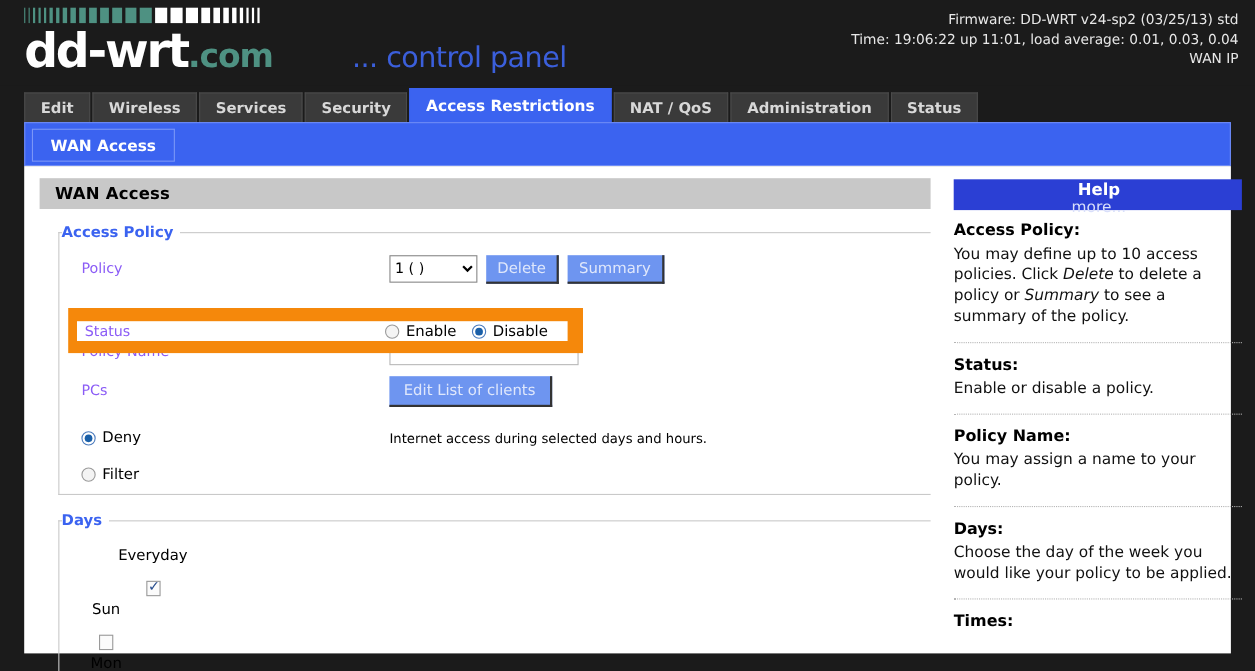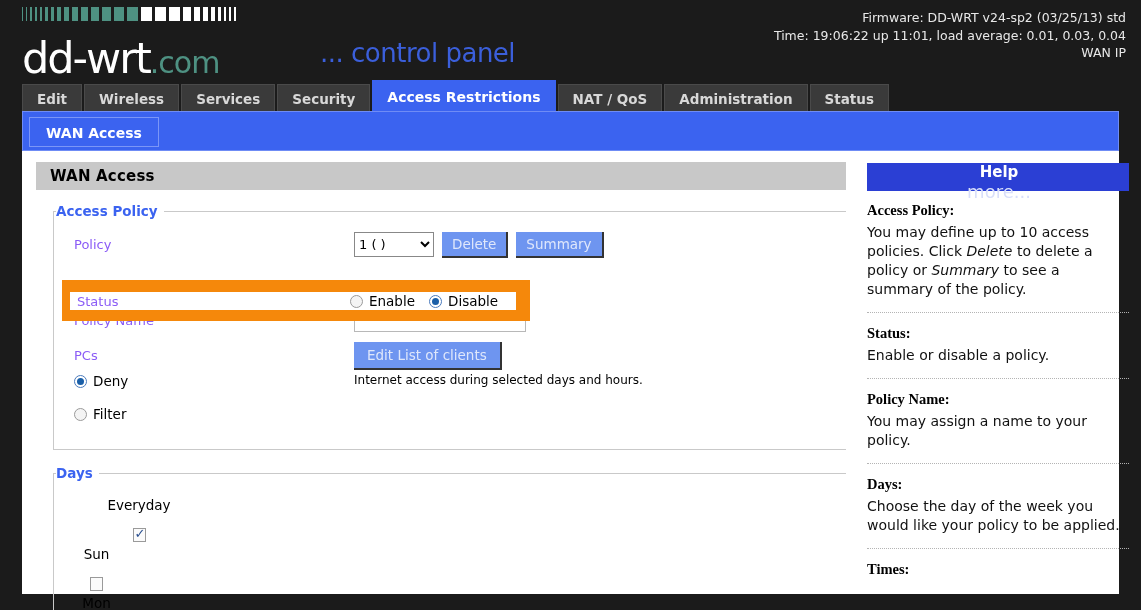--- a/index.html
+++ b/index.html
@@ -16,22 +16,22 @@
   
   .header { position: relative; height: 78px; background: #1b1b1b; }
 
   .logo-wrap { position: absolute; left: 22px; top: 7px; }
   .logo-bars { display: flex; align-items: flex-end; height: 14px; gap: 0; }
   .logo-bars i { display: block; height: 14px; margin-right: 3px; }
 
   .logo-text {
     font-family: "DejaVu Sans", "Liberation Sans", sans-serif;
     font-size: 43px; line-height: 44px;
-    font-weight: 400; letter-spacing: -2px;
-    color: #ffffff; margin-top: 15px; white-space: nowrap;
+    font-weight: 700; letter-spacing: -2px;
+    color: #ffffff; margin-top: 4px; white-space: nowrap;
   }
   .logo-text .dotcom { color: #4e9182; font-size: 30px; letter-spacing: -1px; }
 
   .cp-text {
     position: absolute; left: 320px; top: 38px;
     font-size: 26px; color: #3b5fdb; letter-spacing: -0.5px;
     white-space: nowrap;
   }
 
   .fw-info {
@@ -152,21 +152,21 @@
     background: #f5880b; z-index: 5;
   }
   .hl-strip {
     position: absolute; left: 8px; top: 12px;
     width: 446px; height: 18px;
     background: #ffffff;
     display: flex; align-items: center;
   }
   .hl-strip .row-label { width: 280px; padding-left: 7px; }
 
-  .deny-row { display: flex; align-items: flex-start; height: 33px; padding-left: 20px; }
+  .deny-row { display: flex; align-items: flex-end; height: 33px; padding-left: 20px; }
   .deny-row .opt { width: 280px; }
   .deny-note { font-size: 12px; color: #000; }
 
   
   .days-grid { display: flex; padding: 8px 0 0 0; flex-direction: column; }
   .day-col { width: 85px; text-align: center; }
   .day-col.first { width: 170px; }
   .day-name { font-size: 13.5px; color: #000; }
   .day-box { margin-top: 14px; }
 
@@ -175,23 +175,23 @@
     position: absolute; left: 845px; top: 12px;
     width: 262px;
   }
   .help-head {
     height: 28px; background: #2b3fd4;
     display: flex; align-items: center; justify-content: space-between;
     padding: 0 10px 0 12px;
     flex-direction: column;
   }
   .help-head .h-title { color: #fff; font-size: 15px; font-weight: bold; }
-  .help-head .h-more { color: #d9dffa; font-size: 18px; cursor: pointer; }
+  .help-head .h-more { color: #d9dffa; font-size: 14px; cursor: pointer; }
   .help-body { padding-top: 11px; }
-  .help-term { font-size: 14.5px; font-weight: bold; color: #000; margin-bottom: 4px; font-family: Liberation Serif, serif; }
+  .help-term { font-size: 14.5px; font-weight: bold; color: #000; margin-bottom: 4px; }
   .help-desc { font-size: 14px; color: #111; line-height: 19px; }
   .help-desc i { font-style: italic; }
   .help-sep { border-top: 1px dotted #b4b4b4; margin: 13px 0 12px 0; }
 </style>
 </head>
 <body>
 
 <div class="page">
 
   <div class="header">

